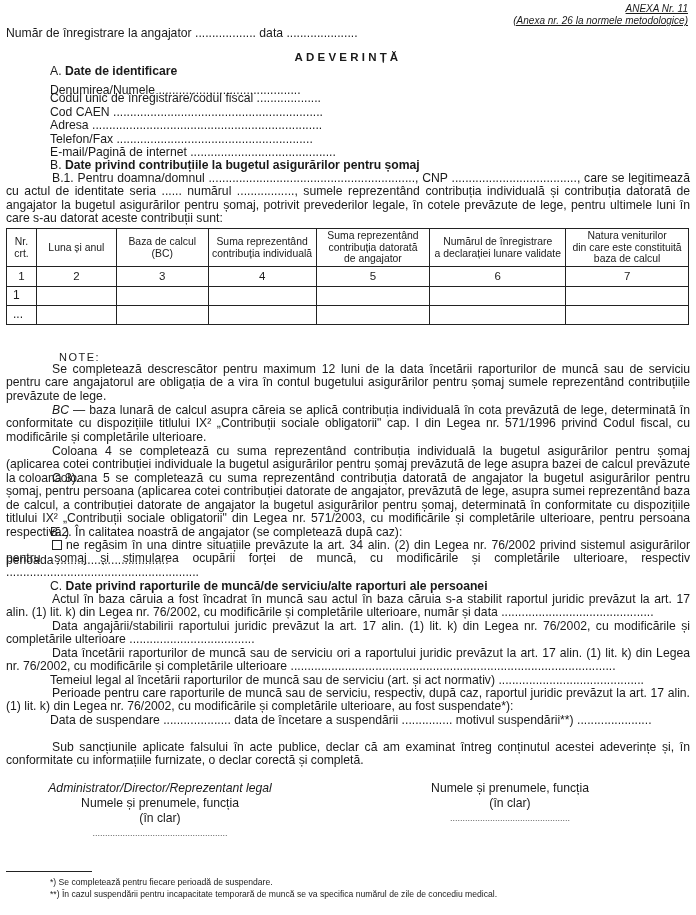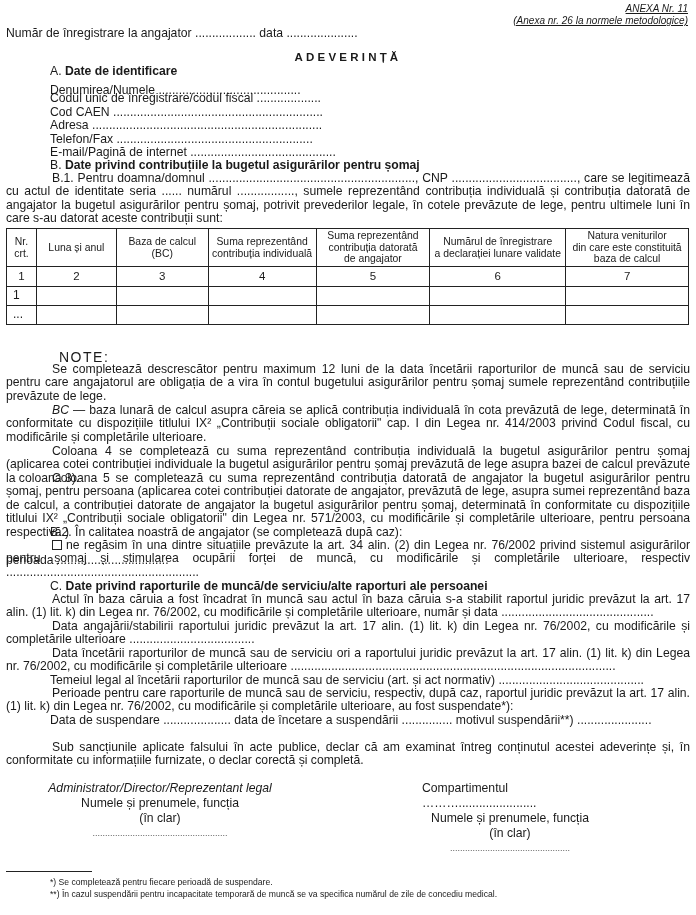--- a/index.html
+++ b/index.html
@@ -92,23 +92,23 @@
     <td></td>
     <td></td>
     <td></td>
     <td></td>
     <td></td>
     <td></td>
   </tr>
 </tbody>
   </table>
 
-<div class="line" style="left:50px; top:351px; font-size:14px; letter-spacing:1.5px;padding-left:9px;">NOTE:</div>
+<div class="line" style="left:50px; top:351px; font-size:11px; letter-spacing:1.5px;padding-left:9px;">NOTE:</div>
 <div class="just" style="top:363px;"><span class="ind"></span><span>Se completează descrescător pentru maximum 12 luni de la data încetării raporturilor de muncă sau de serviciu pentru care angajatorul are obligația de a vira în contul bugetului asigurărilor pentru șomaj sumele reprezentând contribuțiile prevăzute de lege.</span></div>
-<div class="just" style="top:404px;"><span class="ind"></span><i>BC</i> <span>— baza lunară de calcul asupra căreia se aplică contribuția individuală în cota prevăzută de lege, determinată în conformitate cu dispozițiile titlului IX² „Contribuții sociale obligatorii" cap. I din Legea nr. 414/2003 privind Codul fiscal, cu modificările și completările ulterioare.</span></div>
+<div class="just" style="top:404px;"><span class="ind"></span><i>BC</i> <span>— baza lunară de calcul asupra căreia se aplică contribuția individuală în cota prevăzută de lege, determinată în conformitate cu dispozițiile titlului IX² „Contribuții sociale obligatorii" cap. I din Legea nr. 571/1996 privind Codul fiscal, cu modificările și completările ulterioare.</span></div>
 <div class="just" style="top:445px;"><span class="ind"></span><span>Coloana 4 se completează cu suma reprezentând contribuția individuală la bugetul asigurărilor pentru șomaj (aplicarea cotei contribuției individuale la bugetul asigurărilor pentru șomaj prevăzută de lege asupra bazei de calcul prevăzute la coloana 3).</span></div>
 <div class="just" style="top:472px;"><span class="ind"></span><span>Coloana 5 se completează cu suma reprezentând contribuția datorată de angajator la bugetul asigurărilor pentru șomaj, pentru persoana (aplicarea cotei contribuției datorate de angajator, prevăzută de lege, asupra sumei reprezentând baza de calcul, a contribuției datorate de angajator la bugetul asigurărilor pentru șomaj, determinată în conformitate cu dispozițiile titlului IX² „Contribuții sociale obligatorii" din Legea nr. 571/2003, cu modificările și completările ulterioare, pentru persoana respectivă.)</span></div>
 
 <div class="line" style="left:50px; top:526px;">B.2. În calitatea noastră de angajator (se completează după caz):</div>
 <div class="just" style="top:539px;"><span class="ind"></span><span style="display:inline-block;width:8px;height:8px;border:1px solid #222;margin-right:4px;vertical-align:-1px;"></span><span>ne regăsim în una dintre situațiile prevăzute la art. 34 alin. (2) din Legea nr. 76/2002 privind sistemul asigurărilor pentru șomaj și stimularea ocupării forței de muncă, cu modificările și completările ulterioare, respectiv .........................................................</span></div>
 <div class="line" style="left:6px; top:554px;">perioada .................................</div>
 
 <div class="line" style="left:50px; top:580px;">
   <span>C.</span>
   <b>Date privind raporturile de muncă/de serviciu/alte raporturi ale persoanei</b>
@@ -122,21 +122,20 @@
 
 <div class="just" style="top:741px;"><span class="ind"></span><span>Sub sancțiunile aplicate falsului în acte publice, declar că am examinat întreg conținutul acestei adeverințe și, în conformitate cu informațiile furnizate, o declar corectă și completă.</span></div>
 
 <div class="sig" style="left:30px; width:260px; top:781px;text-align:center;">
   <div style="font-style:italic;">Administrator/Director/Reprezentant legal</div>
   <div>Numele și prenumele, funcția</div>
   <div>(în clar)</div>
   <div style="font-size:9px; color:#555;">......................................................</div>
 </div>
 <div class="sig" style="left:400px; width:220px; top:781px;">
-  <div style="text-align:left; padding-left:22px;">Compartimentul ……….......................</div>
   <div>Numele și prenumele, funcția</div>
   <div>(în clar)</div>
   <div style="font-size:9px; color:#555;">................................................</div>
 </div>
 
 <div class="fnrule"></div>
 <div class="fn" style="top:876px;">*) Se completează pentru fiecare perioadă de suspendare.</div>
 <div class="fn" style="top:888px;">**) În cazul suspendării pentru incapacitate temporară de muncă se va specifica numărul de zile de concediu medical.</div>
 
 </body></html>

